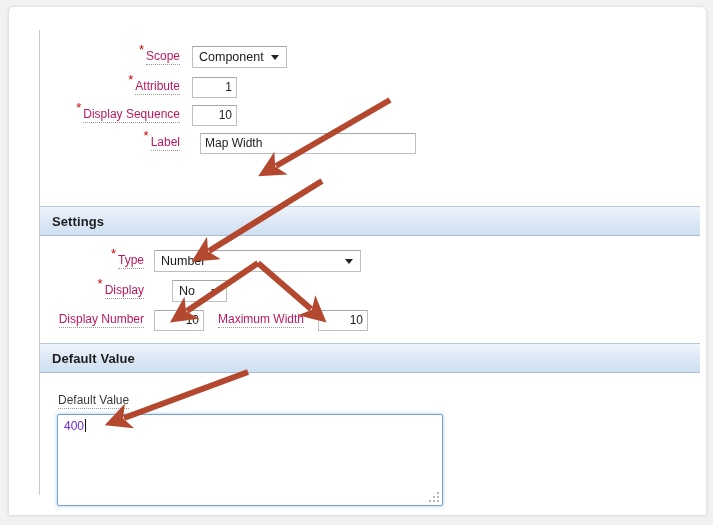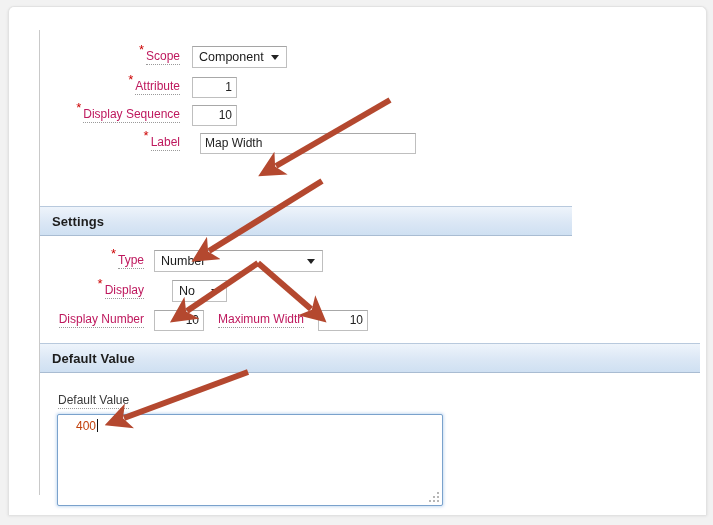--- a/index.html
+++ b/index.html
@@ -151,24 +151,24 @@
   .ta-wrap {
     position: absolute;
     box-sizing: border-box;
     background: #ffffff;
     border: 1px solid #7aa2cc;
     border-radius: 2px;
     box-shadow: 0 0 3px 1px rgba(120,170,225,0.40);
   }
   .ta-text {
     position: absolute;
-    left: 18px; top: 4px;
+    left: 6px; top: 4px;
     font-family: "Liberation Sans", sans-serif;
     font-size: 12px;
-    color: #c2410c;
+    color: #6d28d9;
     white-space: pre;
   }
   .caret {
     display: inline-block;
     width: 1px;
     height: 13px;
     background: #111;
     vertical-align: -2px;
     margin-left: 1px;
   }
@@ -234,31 +234,31 @@
             <span class="req-star">*</span>
             <span class="field-label">Label</span>
           </div>
           <input class="txt" style="margin-left: 20px; width: 216px;" type="text" value="Map Width">
         </div>
 
       </div>
     </div>
 
     <div class="section" style="top:199px; width:660px;">
-      <div class="section-header" style="width:532px;">
+      <div class="section-header" style="width:660px;">
         <span class="section-title">Settings</span>
       </div>
       <div class="section-body" style="height:104px; width:660px; position:relative;">
 
         <div class="form-row" style="left:0px; top:13px; width:400px;">
           <div class="label-wrap" style="width:104px;">
             <span class="req-star">*</span>
             <span class="field-label">Type</span>
           </div>
-          <div class="combo" style="margin-left:10px; width:169px;">
+          <div class="combo" style="margin-left:10px; width:207px;">
             <span>Number</span>
             <span class="arrow"></span>
           </div>
         </div>
 
         <div class="form-row" style="left:0px; top:43px; width:260px;">
           <div class="label-wrap" style="width:104px;">
             <span class="req-star">*</span>
             <span class="field-label">Display</span>
           </div>

